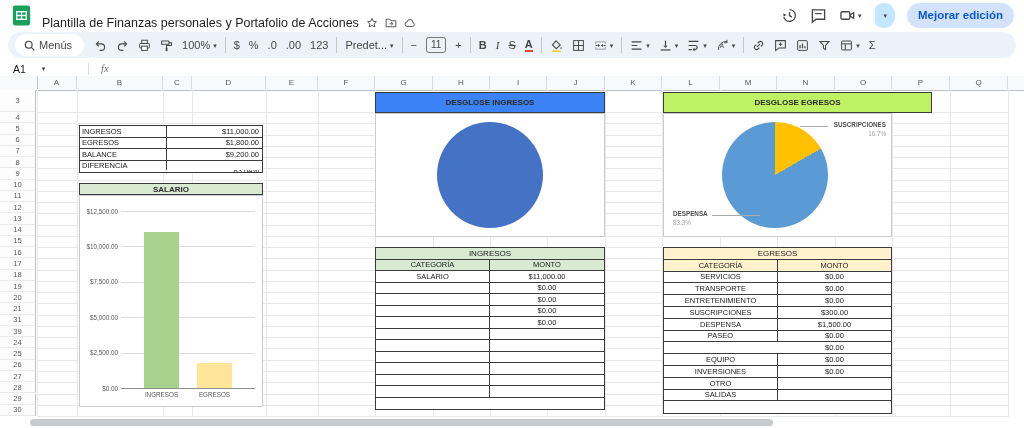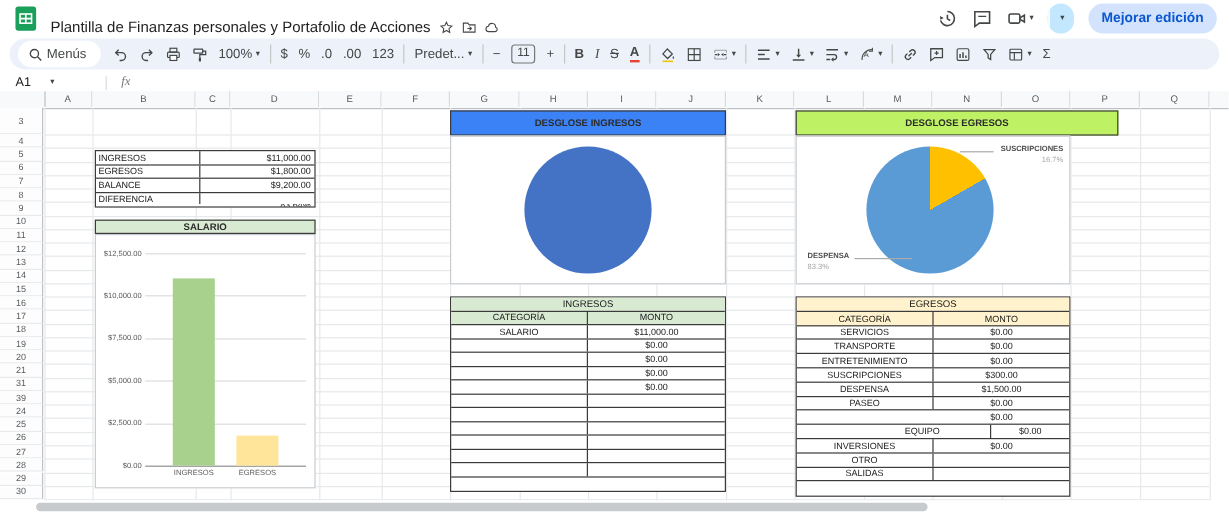--- a/index.html
+++ b/index.html
@@ -603,21 +603,21 @@
         <div class="mt-c2" style="justify-content: center;">$1,500.00</div>
       </div>
       <div class="mt-row" style="height: 11.8px;">
         <div class="mt-c1" style="width: 114px; justify-content: center;">PASEO</div>
         <div class="mt-c2" style="justify-content: center;">$0.00</div>
       </div>
       <div class="mt-row" style="height: 11.8px;">
         <div class="mt-c1" style="width: 114px; justify-content: center; margin-top: 24px;">VIAJES</div>
         <div class="mt-c2" style="justify-content: center;">$0.00</div>
       </div>
-      <div class="mt-row" style="height: 11.8px; padding-left: 48px;">
+      <div class="mt-row" style="height: 11.8px;">
         <div class="mt-c1" style="width: 114px; justify-content: center;">EQUIPO</div>
         <div class="mt-c2" style="justify-content: center;">$0.00</div>
       </div>
       <div class="mt-row" style="height: 11.8px;">
         <div class="mt-c1" style="width: 114px; justify-content: center;">INVERSIONES</div>
         <div class="mt-c2" style="justify-content: center;">$0.00</div>
       </div>
       <div class="mt-row" style="height: 11.8px;">
         <div class="mt-c1" style="width: 114px; justify-content: center;">OTRO</div>
         <div class="mt-c2" style="justify-content: center;"></div>

